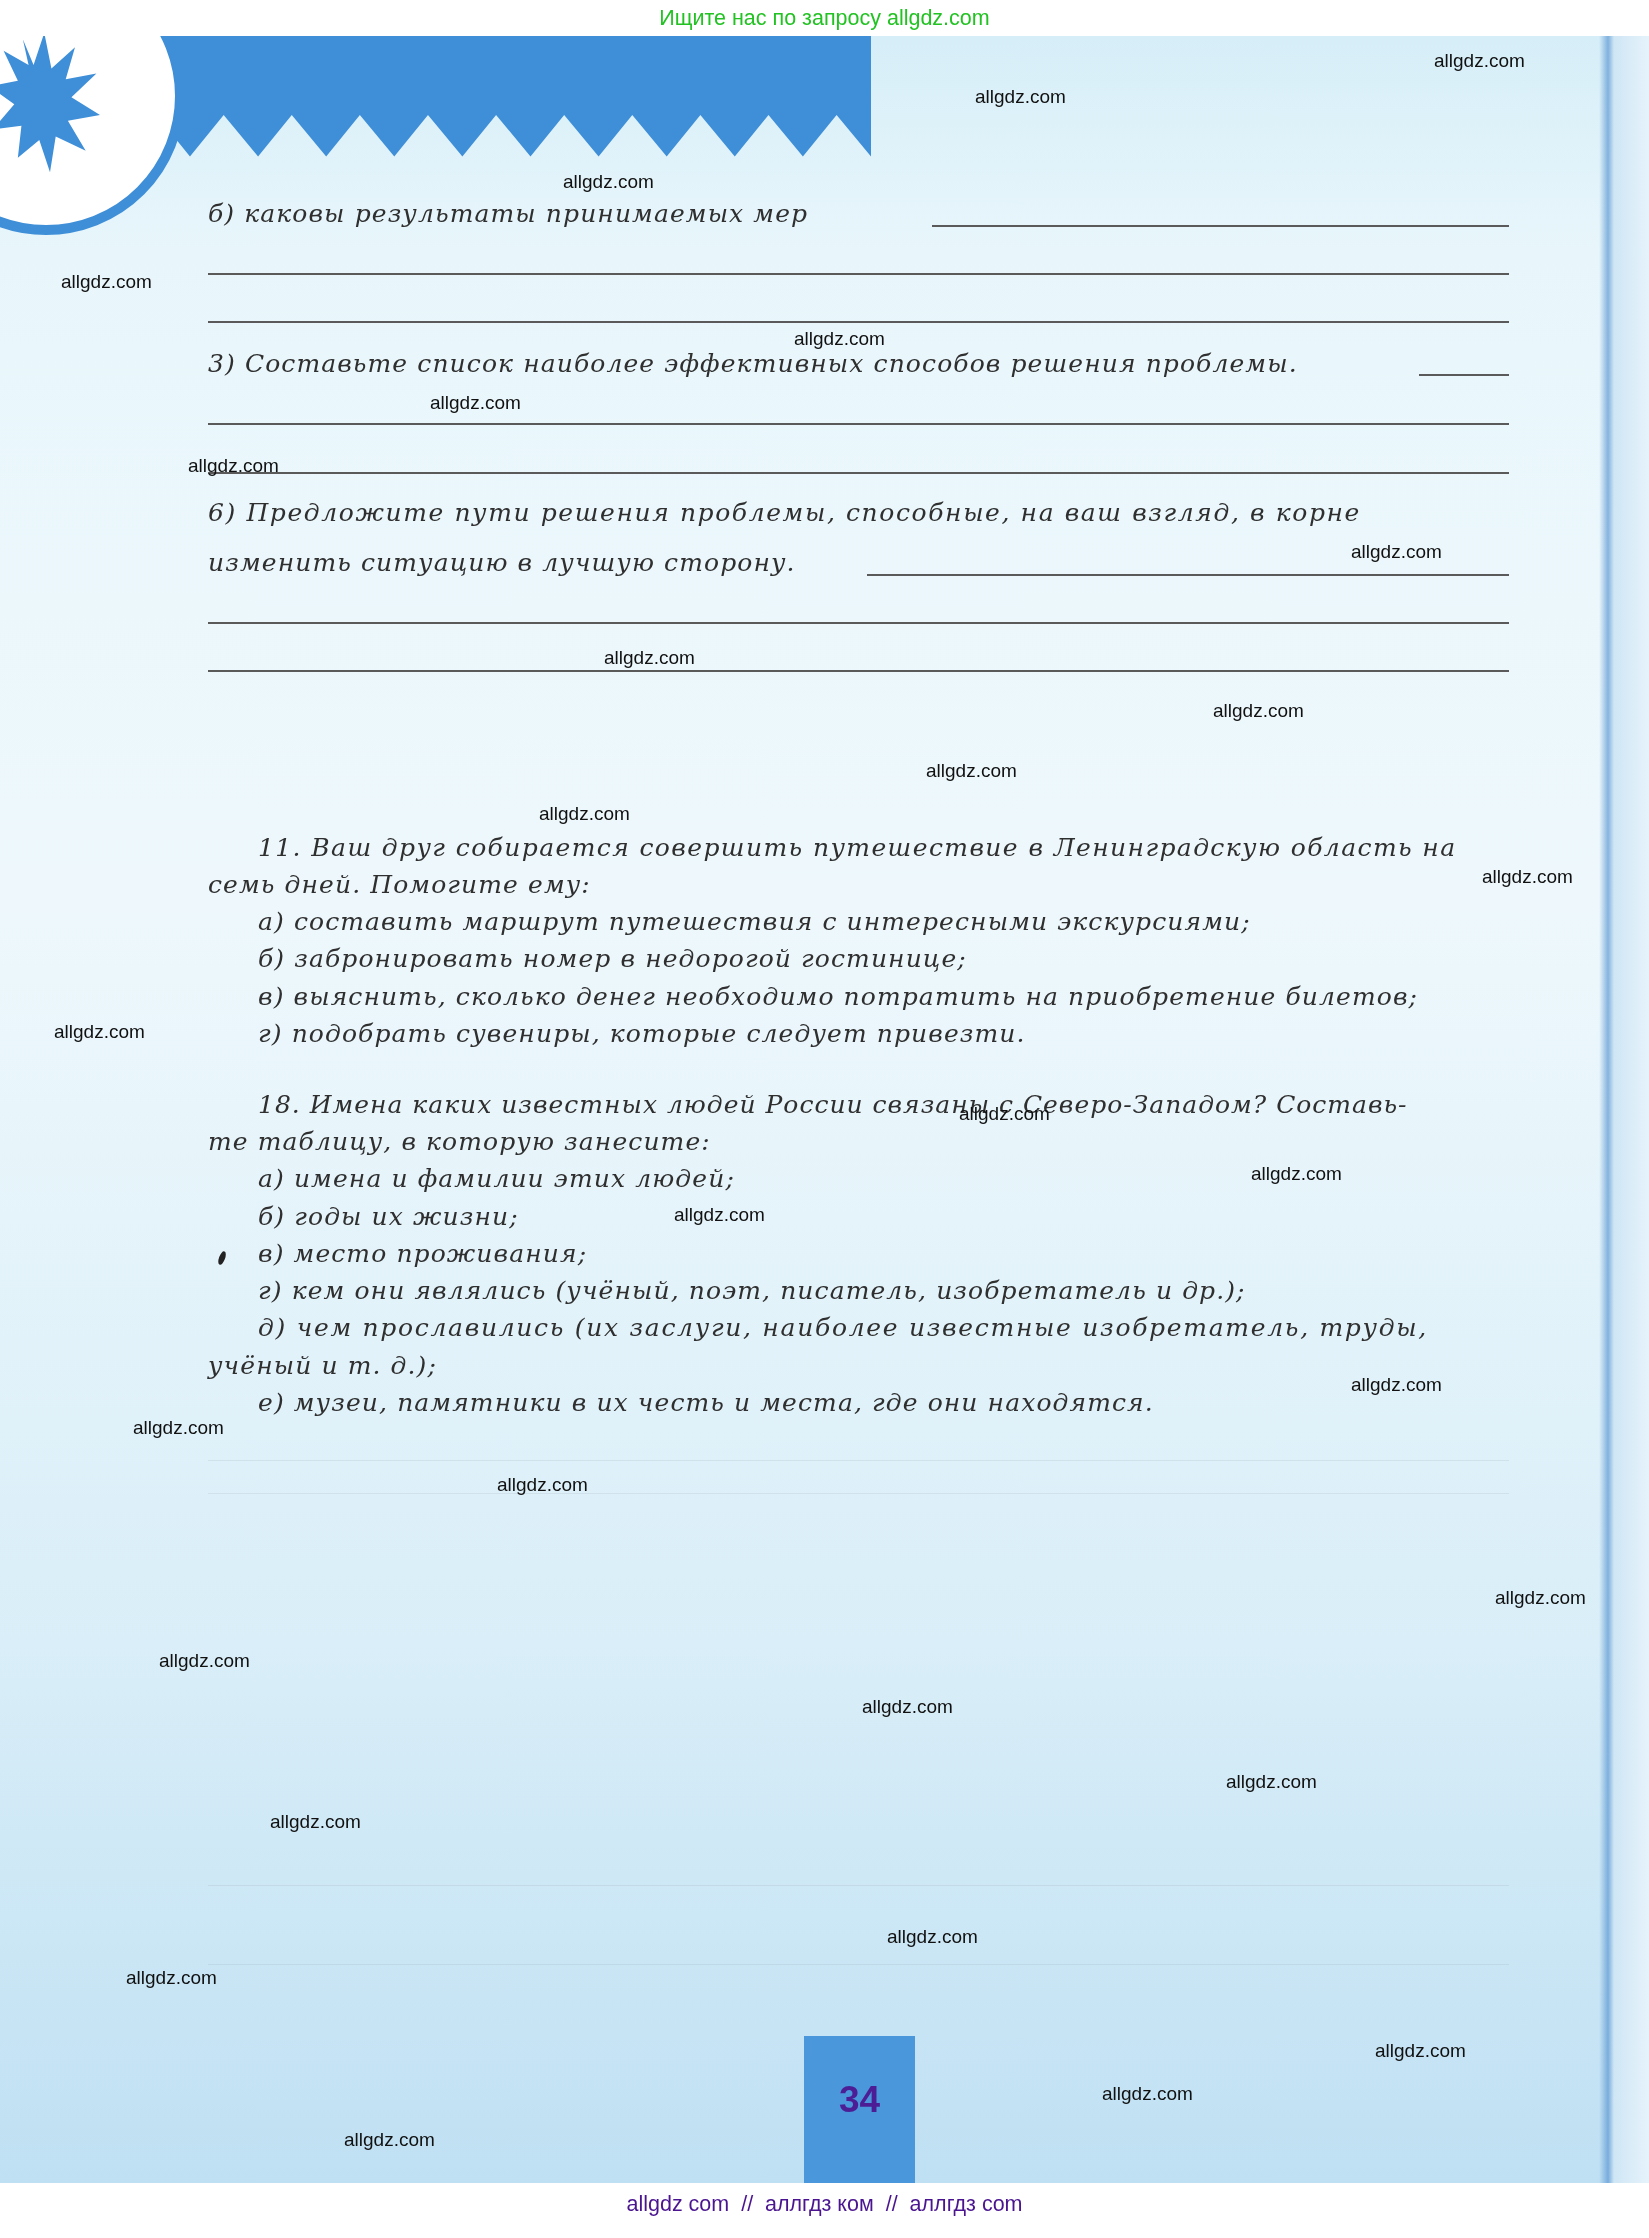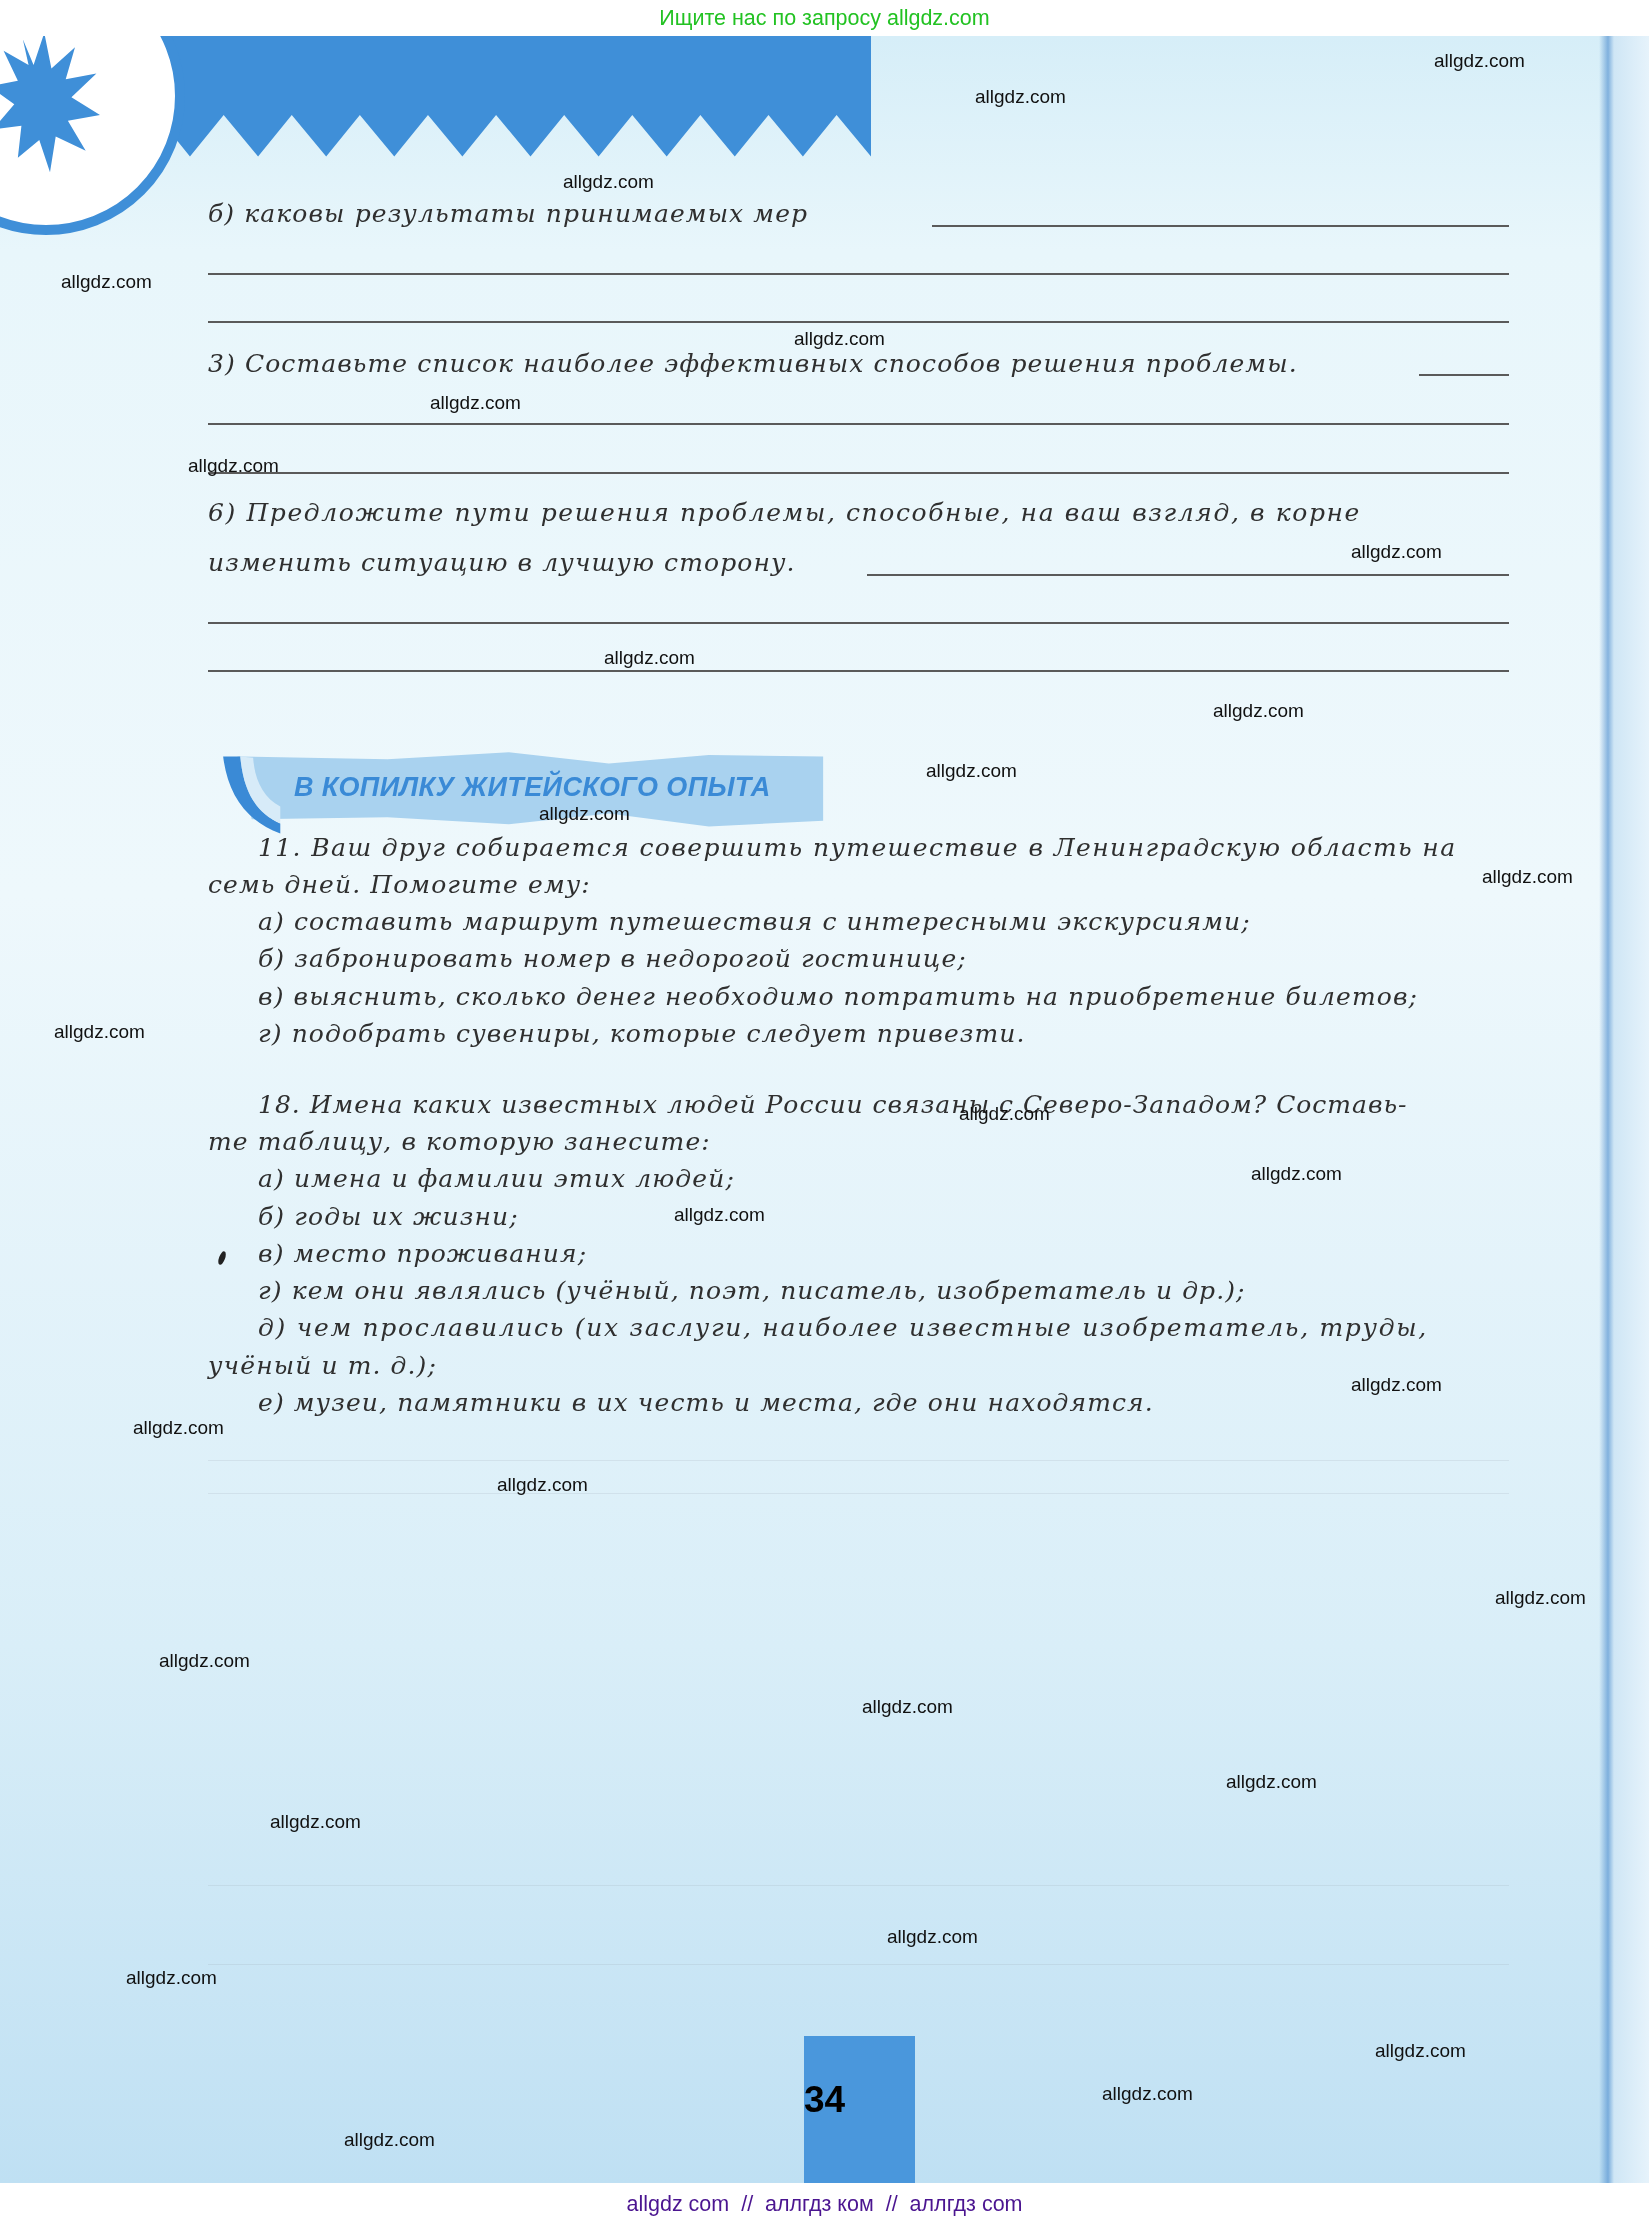--- a/index.html
+++ b/index.html
@@ -50,22 +50,22 @@
       font-size: 27px; color: #3a8ad6; letter-spacing: 0.4px;
     }
     .watermark {
       position: absolute; font-family: "Liberation Sans", sans-serif; font-size: 19px; color: #111;
     }
     .page-number-box {
       position: absolute; left: 804px; top: 2000px; width: 111px; height: 148px;
       background: #4a97dc;
     }
     .page-number-box span {
-      position: absolute; left: 0; top: 43px; width: 100%; text-align: left;
-      font-family: "Liberation Sans", sans-serif; font-weight: bold; font-size: 37px; color: #000000;
+      position: absolute; left: 0; top: 43px; width: 100%; text-align: center;
+      font-family: "Liberation Sans", sans-serif; font-weight: bold; font-size: 37px; color: #4c1d95;
     }
     .footer {
       position: absolute; left: 0; top: 2183px; width: 1649px; height: 55px; background: #fff;
       text-align: center;
     }
     .footer span {
       font-family: "Liberation Sans", sans-serif; font-size: 21.5px; color: #4b1590; line-height: 43px; margin-top: 32px;
     }
     .pen-mark {
       position: absolute; left: 219px; top: 1215px; width: 5.7px; height: 14.3px;
@@ -126,28 +126,20 @@
     <div class="line-text" style="top:1277px; left:50px; letter-spacing:1.7px">д) чем прославились (их заслуги, наиболее известные изобретатель, труды,</div>
     <div class="line-text" style="top:1315px">учёный и т. д.);</div>
     <div class="line-text" style="top:1352px; left:50px">е) музеи, памятники в их честь и места, где они находятся.</div>
   </div>
 
   <div class="faint-rule" style="top:1424px"></div>
   <div class="faint-rule" style="top:1457px"></div>
   <div class="faint-rule" style="top:1849px"></div>
   <div class="faint-rule" style="top:1928px"></div>
 
-  <div class="section-header">
-    <svg width="616" height="100" viewBox="0 0 860 140" style="position:absolute;left:0;top:0">
-      <path d="M40,30 L250,34 L420,24 L560,40 L700,28 L860,30 L860,120 L700,128 L560,110 L420,125 L250,115 L60,118 Z" fill="#a9d2ef"></path>
-      <path d="M20,30 C26,80 50,120 100,138 L100,124 C64,108 48,76 44,30 Z" fill="#3a8ad6"></path>
-      <path d="M44,30 C48,76 64,108 100,124 L100,100 C76,88 64,62 62,32 Z" fill="#d7ebf8"></path>
-    </svg>
-    <div class="title">В КОПИЛКУ ЖИТЕЙСКОГО ОПЫТА</div>
-  </div>
 
   <div class="pen-mark"></div>
 
   <div class="page-number-box">
     <span>34</span>
   </div>
 
   <span class="watermark" style="left:975px; top:50px">allgdz.com</span>
   <span class="watermark" style="left:1434px; top:14.3px">allgdz.com</span>
   <span class="watermark" style="left:563px; top:135px">allgdz.com</span>

